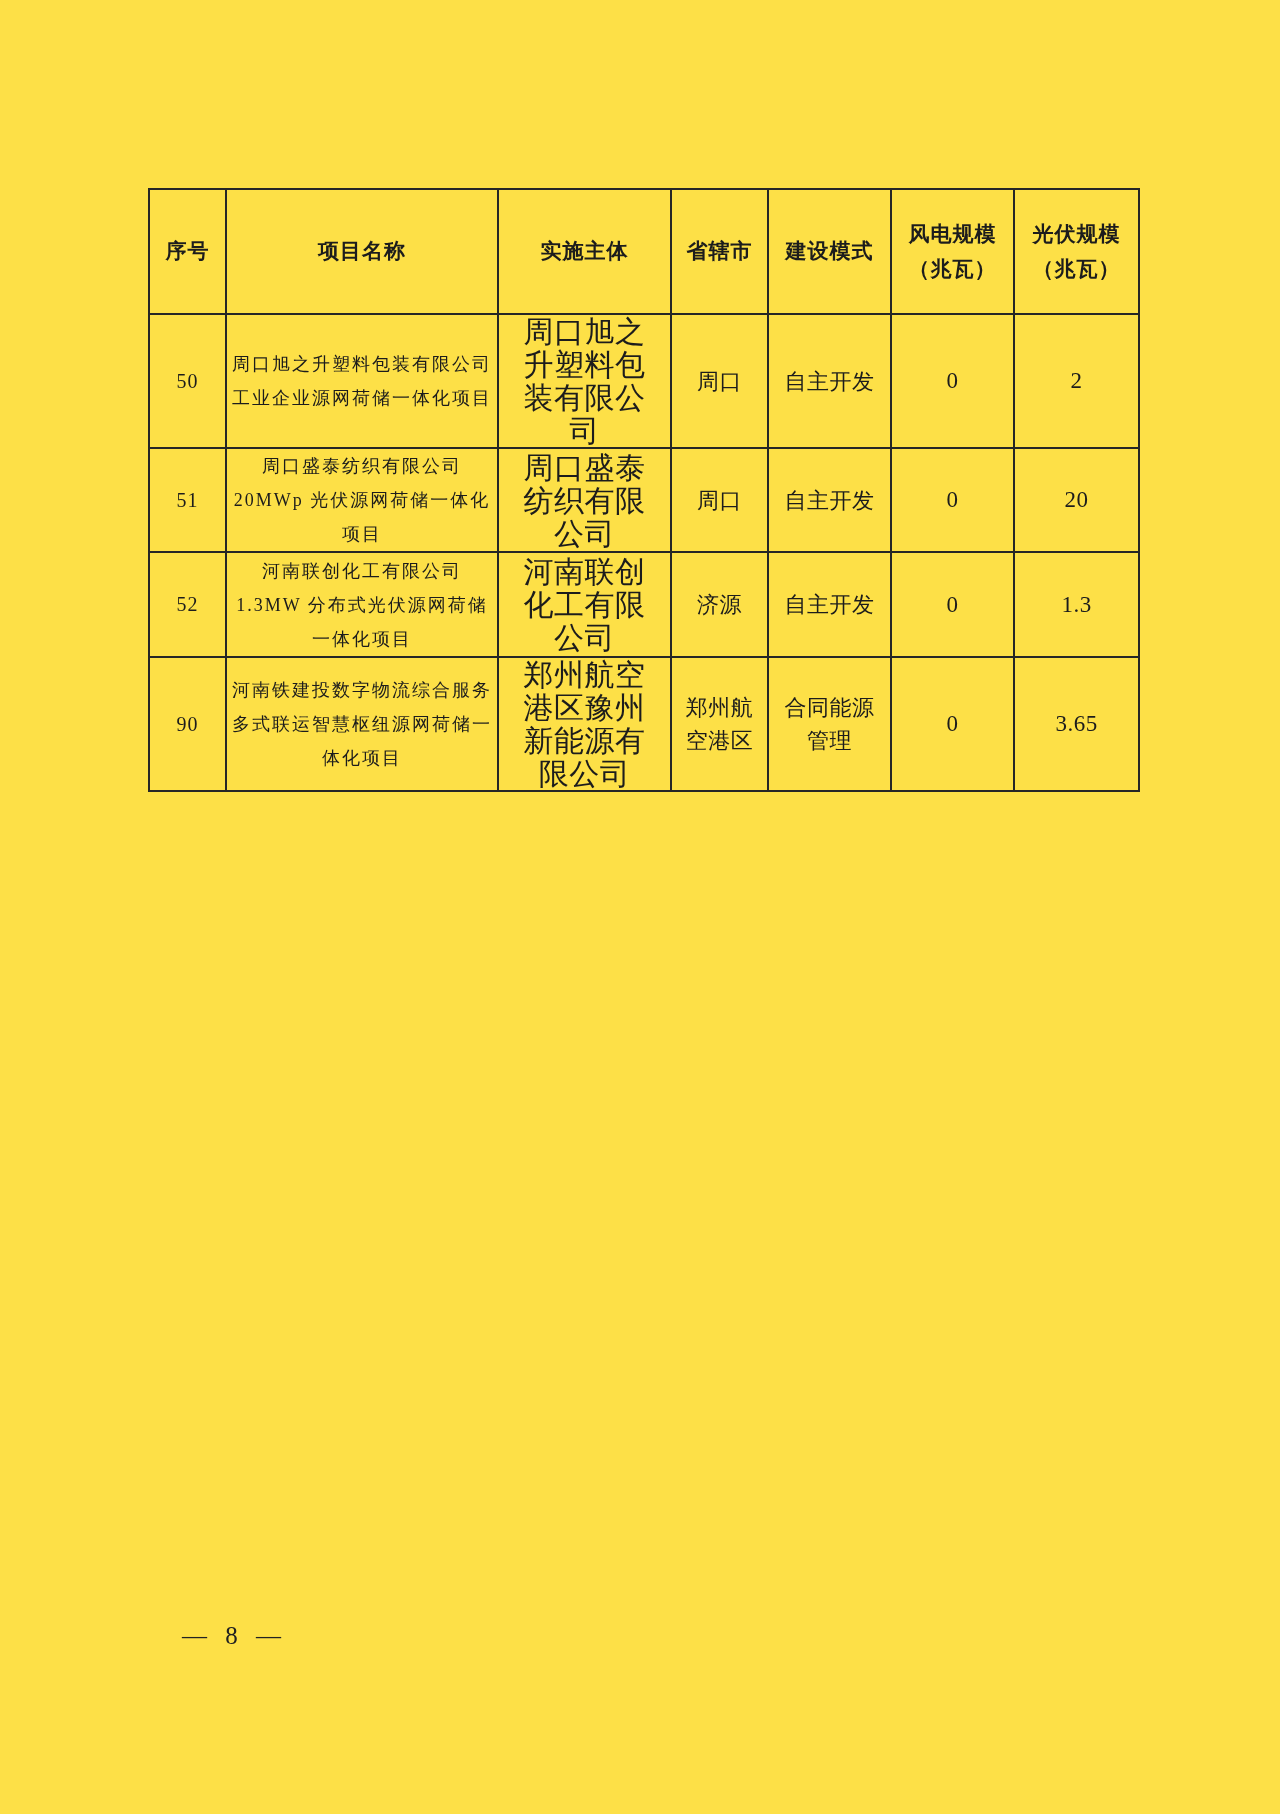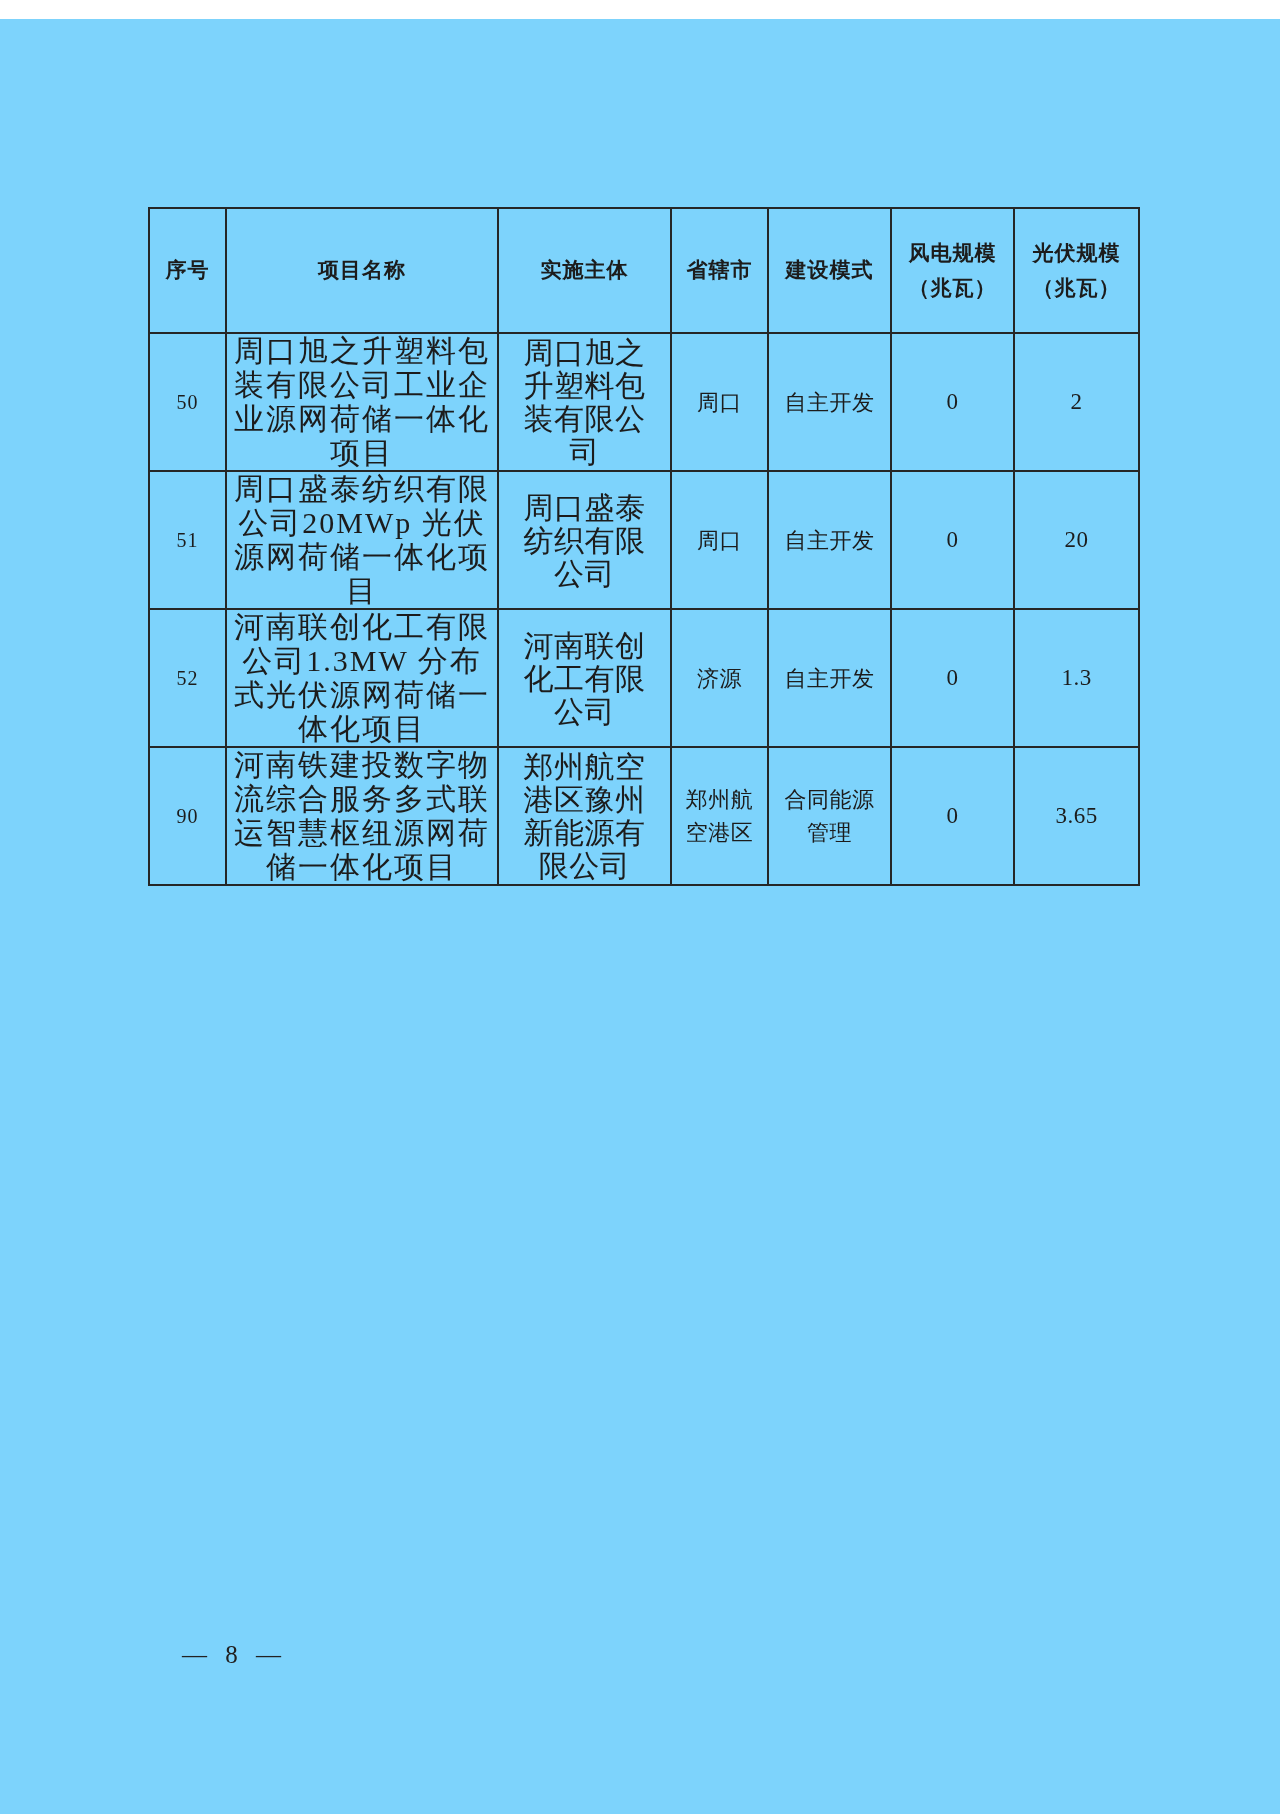--- a/index.html
+++ b/index.html
@@ -11,22 +11,21 @@
     width: 1280px;
     height: 1814px;
     position: relative;
     font-family: "Liberation Serif", serif;
     color: #1c1c1c;
     overflow: hidden;
   }
   .page {
     position: absolute;
     inset: 0;
-    background: #7dd3fc;
-    margin-top: 19px;
+    background: #fde047;
   }
   table.projects {
     position: absolute;
     left: 148px;
     top: 188px;
     width: 990px;
     border-collapse: collapse;
     table-layout: fixed;
   }
   table.projects th,
@@ -48,21 +47,21 @@
     line-height: 1.65;
     white-space: pre-line;
     letter-spacing: 1px;
     padding: 0 4px;
   }
   td.c-index {
     font-size: 20px;
     letter-spacing: 1px;
   }
   td.c-project {
-    font-size: 30px;
+    font-size: 18px;
     letter-spacing: 2px;
     line-height: 34px;
     padding: 0 5px;
   }
   td.c-entity {
     font-size: 30px;
     letter-spacing: 0.5px;
     line-height: 33px;
     padding: 0 10px;
   }

